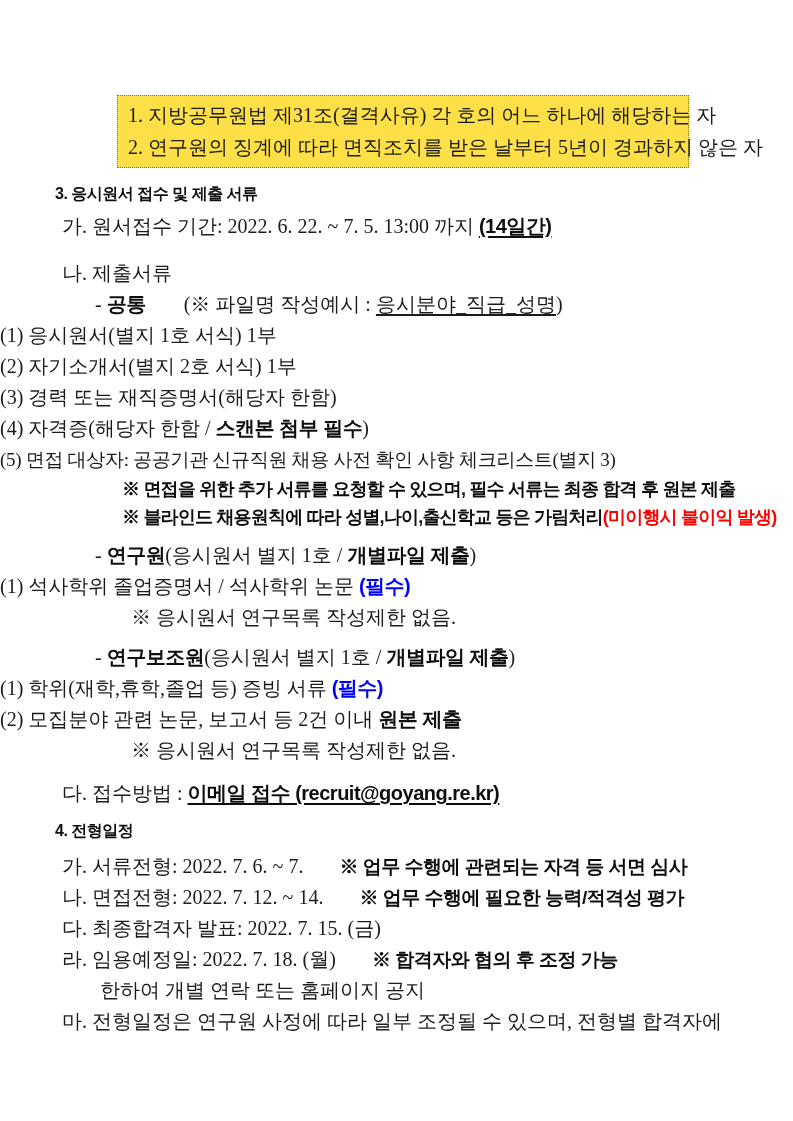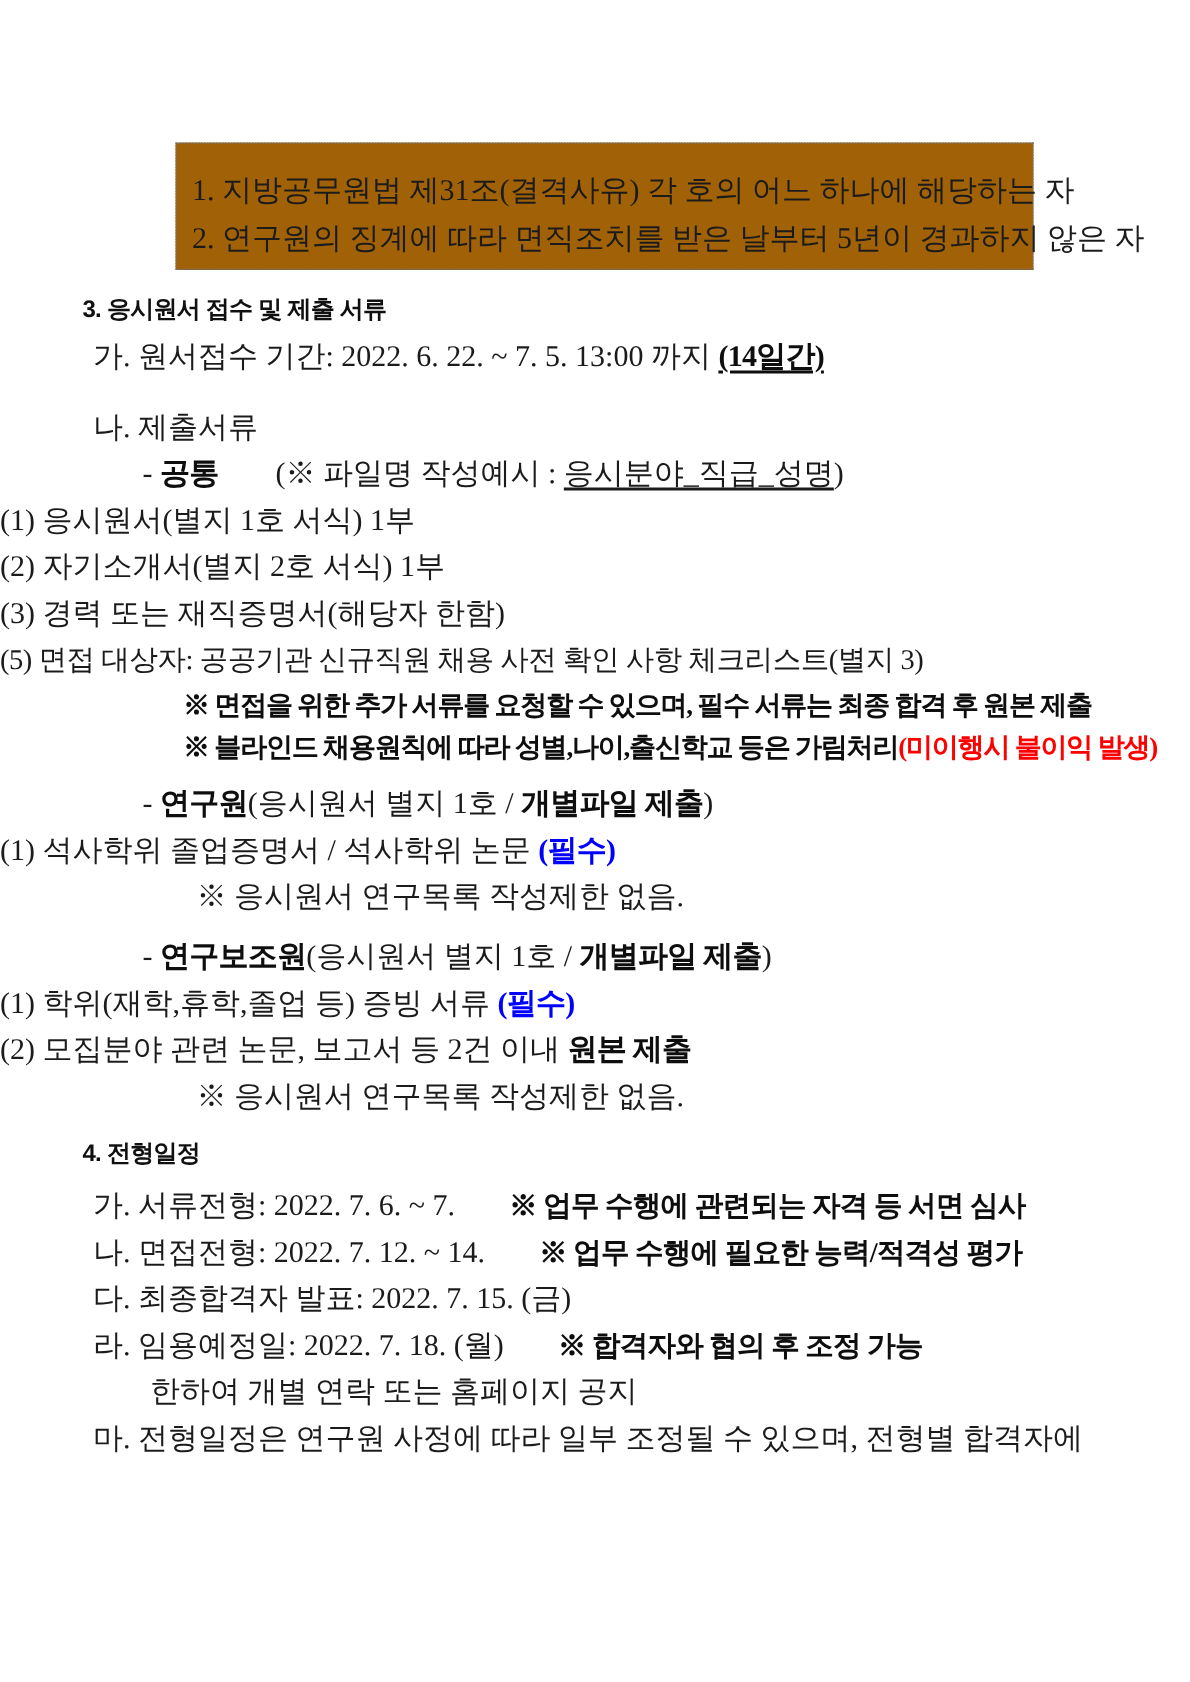--- a/index.html
+++ b/index.html
@@ -5,40 +5,40 @@
   html,body{margin:0;padding:0}
   body{
     width:793px;height:1121px;background:#ffffff;overflow:hidden;
     font-family:"Liberation Serif","DejaVu Serif",serif;
     color:#1b1b1b;
   }
   .notice-box{
     box-sizing:border-box;
     margin:95px 0 0 117px;
     width:572px;
-    background:#a16207;
+    background:#fde047;
     border:1px dotted #707070;
-    padding:15px 10px 4px 10px;
+    padding:3px 10px 4px 10px;
   }
   .notice-box .ln{font-size:20px;line-height:32px;white-space:nowrap}
   .heading{
     font-family:"Liberation Sans","DejaVu Sans",sans-serif;
     font-weight:bold;font-size:16px;color:#101010;
     letter-spacing:-0.5px;
     margin:16px 6px 0 55px;
   }
   .ln{font-size:20px;line-height:31px;white-space:nowrap;color:#1b1b1b}
   .i1{padding-left:62px}   
   .i2{padding-left:95px}   
   .i3{}  
   .i4{padding-left:122px}  
   .i5{padding-left:131px}.mt6{margin-top:6px}.mt9{margin-top:9px}
   .mt12{margin-top:12px}.mt16{margin-top:16px}
   .g{ 
-    font-family:Liberation Serif, serif;
+    font-family:Liberation Sans, sans-serif;
     font-weight:bold;letter-spacing:-0.5px;color:#0e0e0e;
   }
   .u{text-decoration:underline;text-underline-offset:3px}
   .red{color:#ff0000}
   .blue{color:#0000ff}
   .tight{font-size:19px;letter-spacing:-0.3px}
   .gnote{font-size:18px;letter-spacing:-0.8px;line-height:28px}
   .s4note{font-size:19px;margin-left:36px}
   .sp{display:inline-block;width:38px}
 </style>
@@ -59,20 +59,23 @@
   </div>
 
   <div class="ln i1 mt16">나. 제출서류</div>
 
   <div class="ln i2">
     <span>- </span><span class="g">공통</span><span class="sp"></span><span>(※ 파일명 작성예시 : </span><span class="u">응시분야_직급_성명</span><span>)</span>
   </div>
   <div class="ln i3">(1) 응시원서(별지 1호 서식) 1부</div>
   <div class="ln i3">(2) 자기소개서(별지 2호 서식) 1부</div>
   <div class="ln i3">(3) 경력 또는 재직증명서(해당자 한함)</div>
+  <div class="ln i3">
+    <span>(4) 자격증(해당자 한함 / </span><span class="g">스캔본 첨부 필수</span><span>)</span>
+  </div>
   <div class="ln i3 tight">(5) 면접 대상자: 공공기관 신규직원 채용 사전 확인 사항 체크리스트(별지 3)</div>
 
   <div class="ln i4 g gnote">※ 면접을 위한 추가 서류를 요청할 수 있으며, 필수 서류는 최종 합격 후 원본 제출</div>
   <div class="ln i4 g gnote">
     <span>※ 블라인드 채용원칙에 따라 성별,나이,출신학교 등은 가림처리</span><span class="red">(미이행시 불이익 발생)</span>
   </div>
 
   <div class="ln i2 mt9">
     <span>- </span><span class="g">연구원</span><span>(응시원서 별지 1호 / </span><span class="g">개별파일 제출</span><span>)</span>
   </div>
@@ -85,20 +88,23 @@
     <span>- </span><span class="g">연구보조원</span><span>(응시원서 별지 1호 / </span><span class="g">개별파일 제출</span><span>)</span>
   </div>
   <div class="ln i3">
     <span>(1) 학위(재학,휴학,졸업 등) 증빙 서류 </span><span class="g blue">(필수)</span>
   </div>
   <div class="ln i3">
     <span>(2) 모집분야 관련 논문, 보고서 등 2건 이내 </span><span class="g">원본 제출</span>
   </div>
   <div class="ln i5">※ 응시원서 연구목록 작성제한 없음.</div>
 
+  <div class="ln i1 mt12">
+    <span>다. 접수방법 : </span><span class="g u">이메일 접수 (recruit@goyang.re.kr)</span>
+  </div>
 
   <div class="heading mt12">4. 전형일정</div>
 
   <div class="ln i1 mt9">
     <span>가. 서류전형: 2022. 7. 6. ~ 7.</span><span class="g s4note">※ 업무 수행에 관련되는 자격 등 서면 심사</span>
   </div>
   <div class="ln i1">
     <span>나. 면접전형: 2022. 7. 12. ~ 14.</span><span class="g s4note">※ 업무 수행에 필요한 능력/적격성 평가</span>
   </div>
   <div class="ln i1">다. 최종합격자 발표: 2022. 7. 15. (금)</div>

